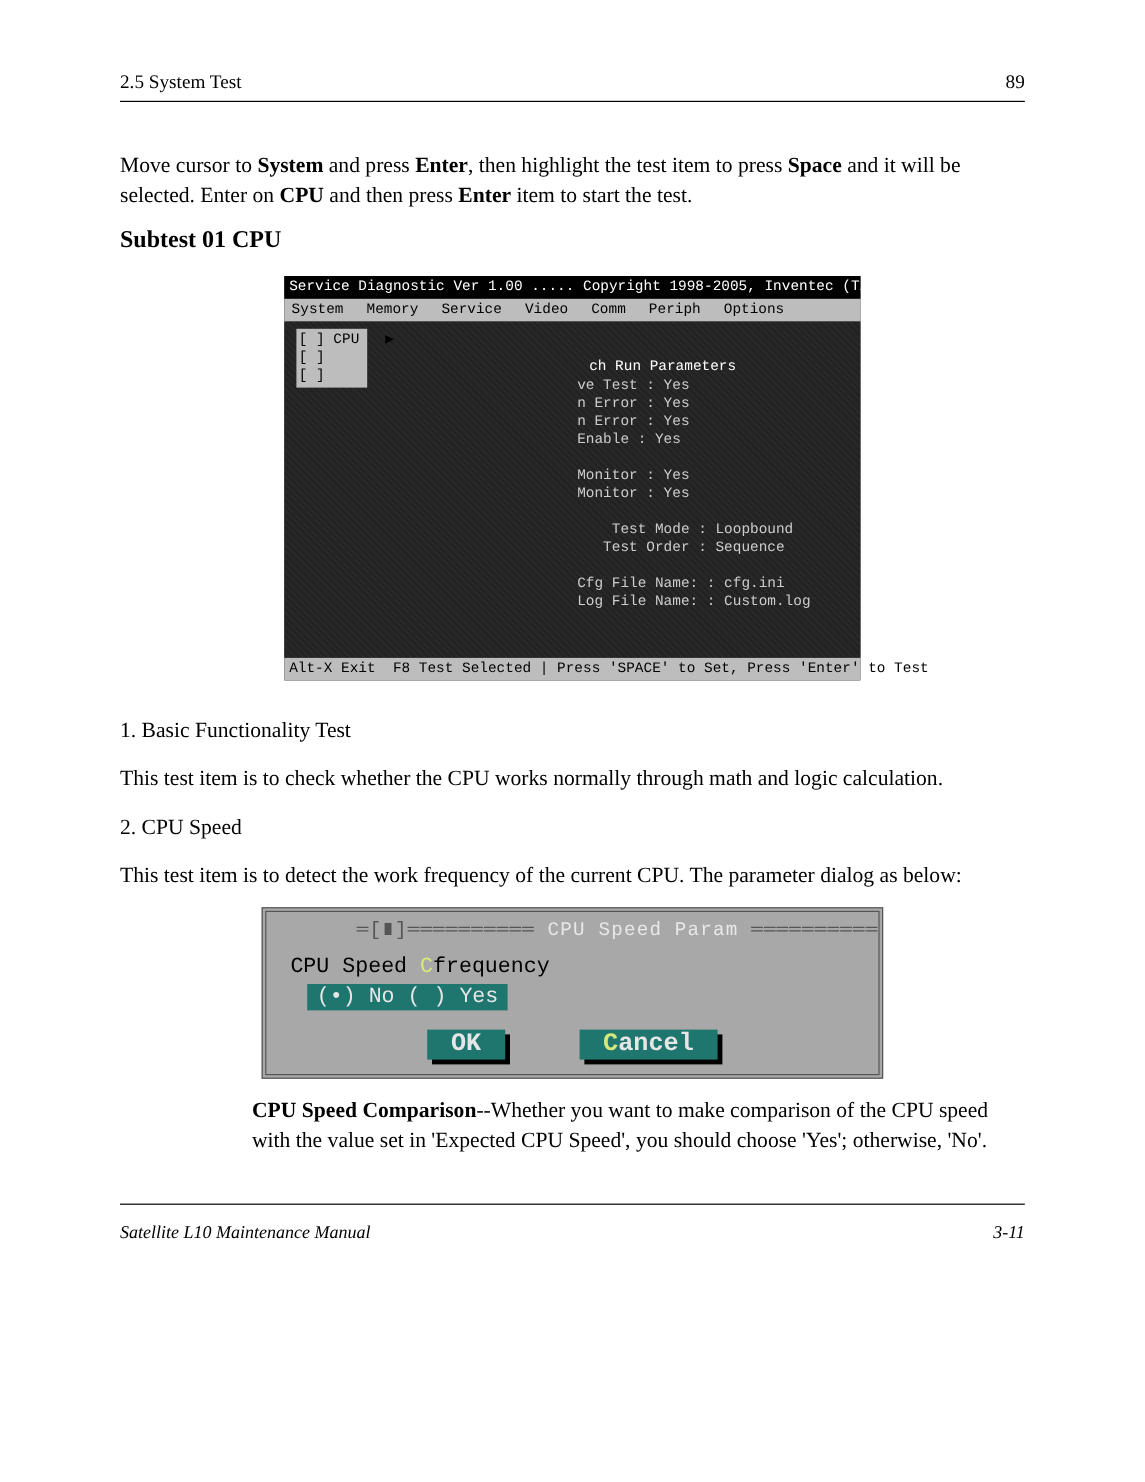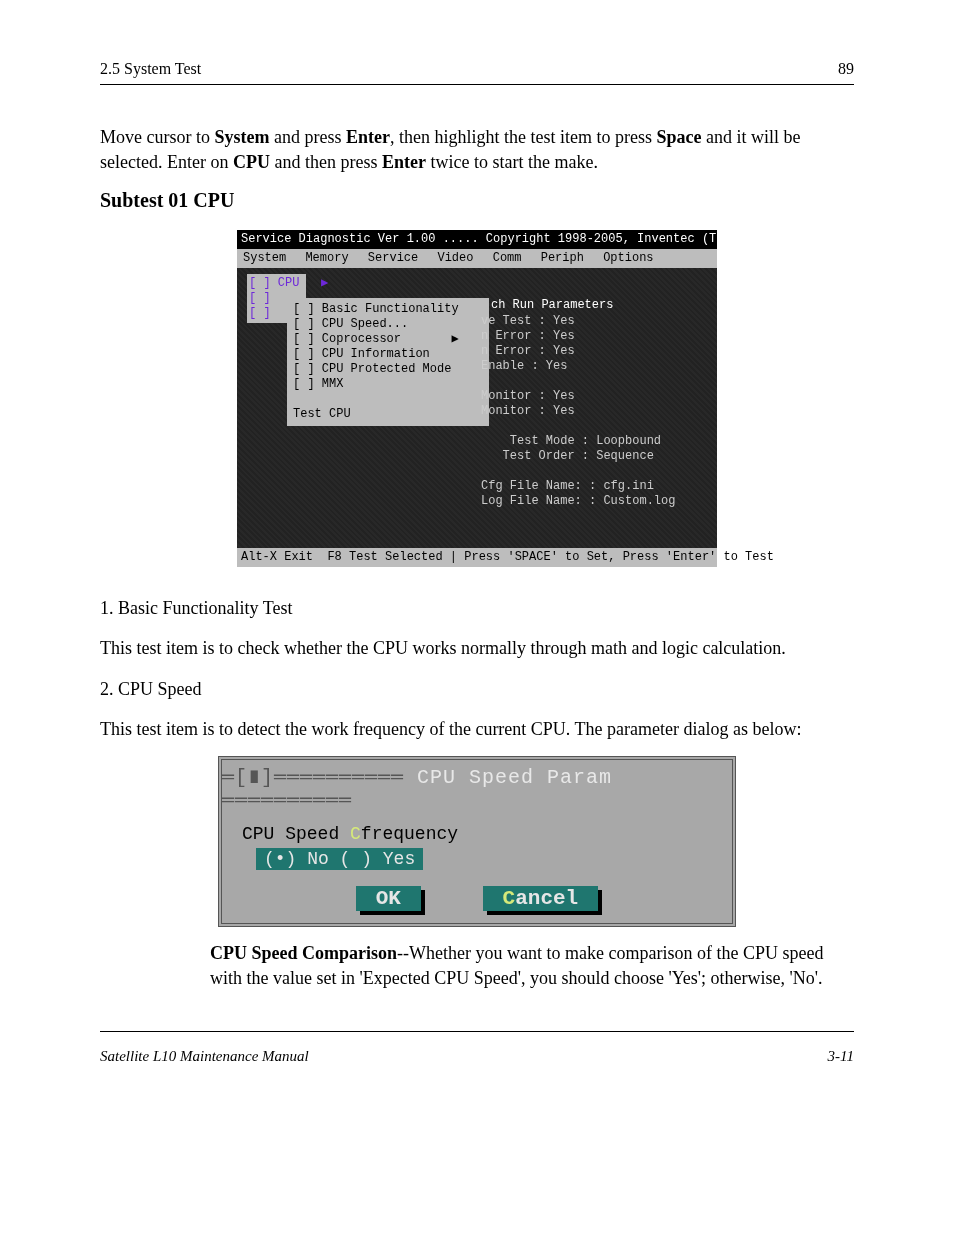--- a/index.html
+++ b/index.html
@@ -58,21 +58,21 @@
   .ss-body {
     position: relative;
     height: 280px;
     background: repeating-linear-gradient(45deg,#222 0 2px,#282828 2px 4px);
   }
   .ss-list {
     position: absolute;
     left: 10px; top: 6px;
     width: 55px;
     background: #bdbdbd;
-    color: #6d28d9;
+    color: #000000;
     padding: 2px 2px;
     white-space: pre;
   }
   .ss-submenu {
     position: absolute;
     left: 50px; top: 30px;
     width: 190px;
     background: #bdbdbd;
     color: #000;
     padding: 4px 6px;
@@ -110,23 +110,23 @@
 
   .dialog {
     width: 510px;
     margin: 10px auto 14px auto;
     font-family: "Courier New", monospace;
     background: #a8a8a8;
     border: 4px double #555;
     padding: 8px 0 12px 0;
   }
   .dialog-title {
-    text-align: left;
+    text-align: right;
     color: #e8e8e8;
-    font-size: 20px;
+    font-size: 16px;
     margin-top: -4px;
     margin-bottom: 10px;
     letter-spacing: 1px;
     position: relative;
   }
   .dialog-title::before{
     content:"═[∎]══════════ ";
     color:#555;
   }
   .dialog-title::after{
@@ -193,48 +193,40 @@
 
 <div class="page">
 
   <div class="header-row">
     <span>2.5 System Test</span>
     <span>89</span>
   </div>
   <div class="top-rule"></div>
 
   <p class="para">
-    <span>Move cursor to </span><b>System</b><span> and press </span><b>Enter</b><span>, then highlight the test item to press </span><b>Space</b><span> and it will be selected. Enter on </span><b>CPU</b><span> and then press </span><b>Enter</b><span> twice to start the make.</span>
+    <span>Move cursor to </span><b>System</b><span> and press </span><b>Enter</b><span>, then highlight the test item to press </span><b>Space</b><span> and it will be selected. Enter on </span><b>CPU</b><span> and then press </span><b>Enter</b><span> item to start the test.</span>
   </p>
 
   <div class="heading">Subtest 01 CPU</div>
 
   <div class="screenshot">
     <div class="ss-title">Service Diagnostic Ver 1.00 ..... Copyright 1998-2005, Inventec (Tianjin) Ltd.</div>
     <div class="ss-menubar">
       <span>System</span>
       <span>Memory</span>
       <span>Service</span>
       <span>Video</span>
       <span>Comm</span>
       <span>Periph</span>
       <span>Options</span>
     </div>
     <div class="ss-body">
       <div class="ss-list">[ ] CPU   ▶
 [ ]
 [ ]</div>
-      <div class="ss-submenu">[ ] Basic Functionality
-[ ] CPU Speed...
-[ ] Coprocessor       ▶
-[ ] CPU Information
-[ ] CPU Protected Mode
-[ ] MMX
-
-Test CPU</div>
       <div class="ss-panel-title">ch Run Parameters</div>
       <div class="ss-panel">ve Test : Yes
 n Error : Yes
 n Error : Yes
 Enable : Yes
 
 Monitor : Yes
 Monitor : Yes
 
     Test Mode : Loopbound

